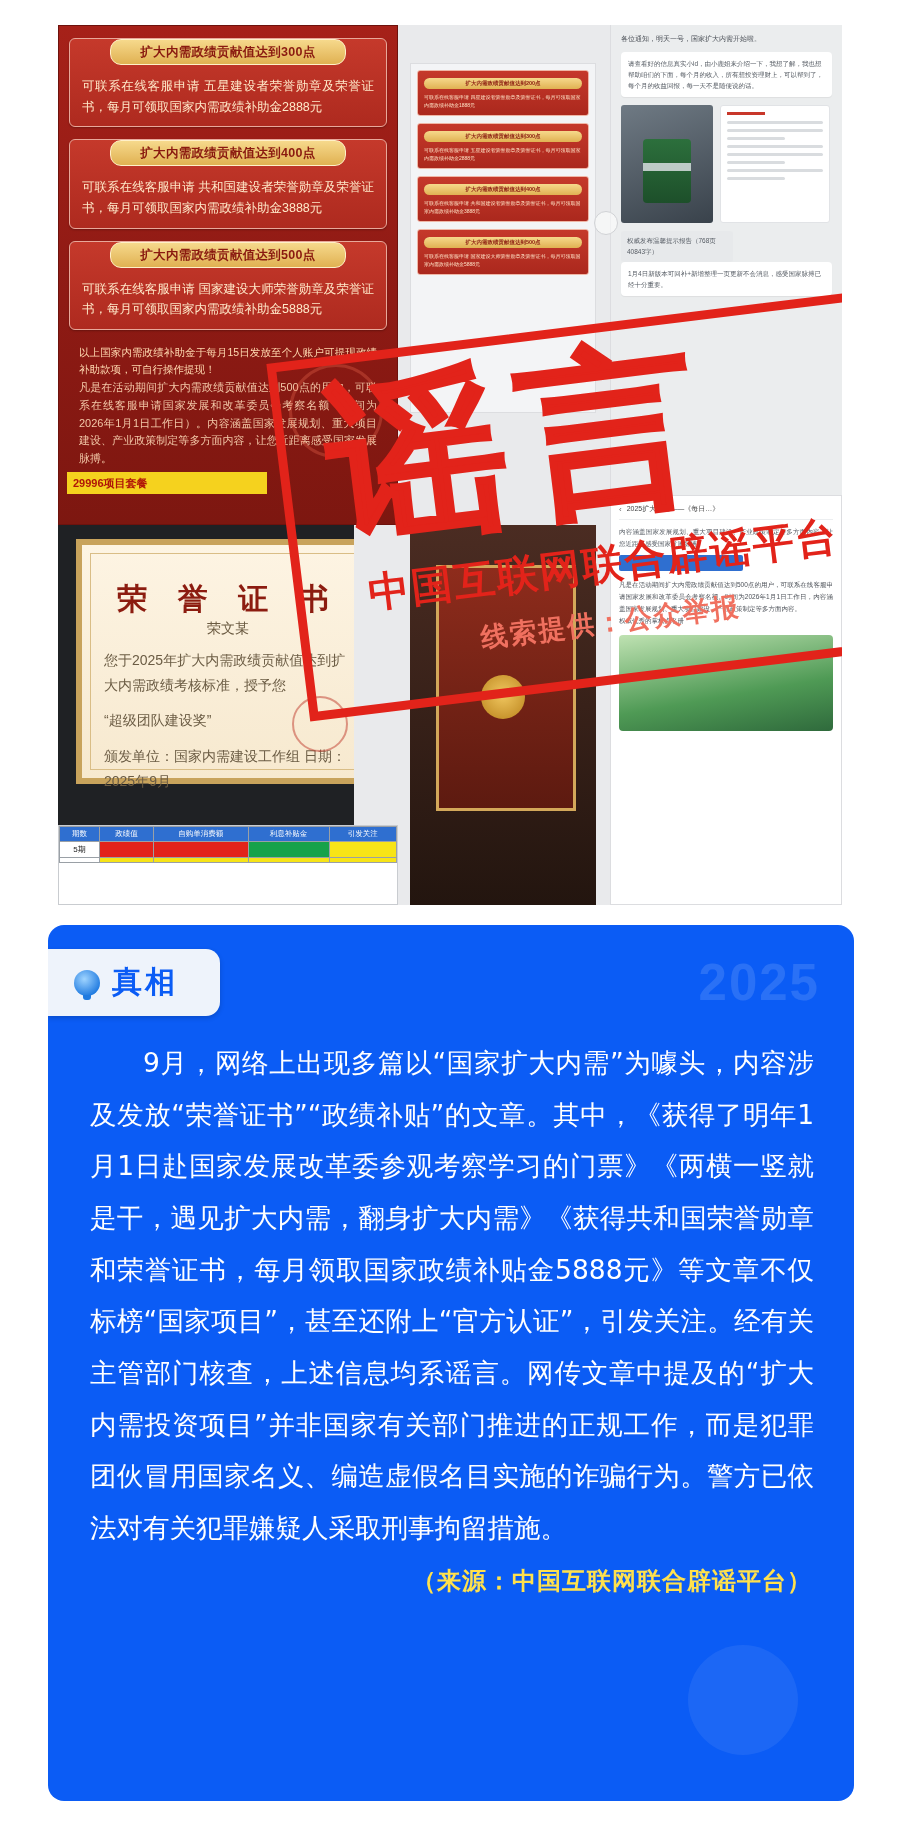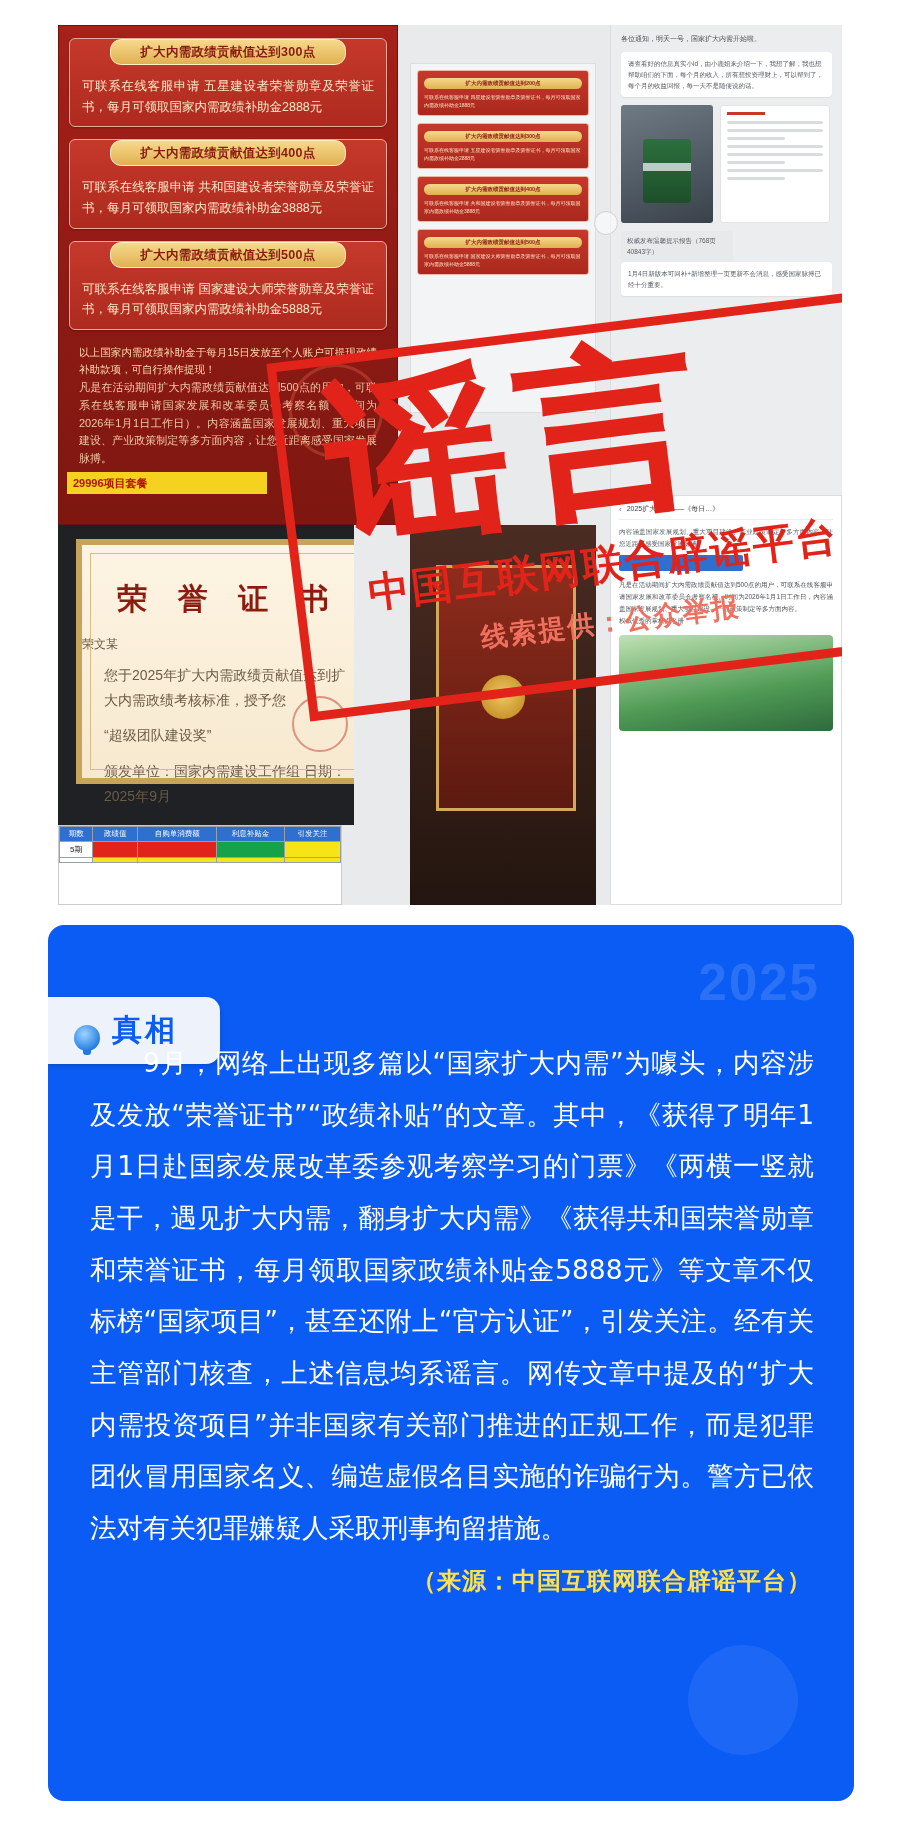--- a/index.html
+++ b/index.html
@@ -221,30 +221,30 @@
   }
   .cert-inner:after {
     content: ""; position: absolute; left: 8px; top: 8px; right: 8px; bottom: 8px;
     border: 1px solid #d9bd86;
   }
   .cert-title {
     text-align: center; margin-top: 34px; color: #8c1c10;
     font-size: 30px; font-weight: bold; letter-spacing: 10px;
     font-family: "DejaVu Serif", "Liberation Serif", serif;
   }
-  .cert-sub { margin-top: 16px; font-size: 12px; color: #6a5a41; }
+  .cert-sub { text-align:center; font-size: 14px; color: #6a5a41; }
   .cert-body { margin: 10px 22px 0 22px; font-size: 14px; color: #6b5c44; line-height: 1.8; }
   .cert-seal {
     position: absolute; right: 26px; bottom: 26px; width: 52px; height: 52px;
     border-radius: 50%; border: 2px solid #c0392b; opacity: .5;
   }
 
   
   .dtable {
-    position: absolute; left: 0px; top: 800px; width: 284px; height: 80px;
+    position: absolute; left: 0px; top: 800px; width: 340px; height: 80px;
     background: #ffffff; border: 1px solid #c9ccd0; box-sizing: border-box;
     font-size: 8px; color: #222;
   }
   .dtable table { width: 100%; border-collapse: collapse; }
   .dtable th, .dtable td { border: 1px solid #9aa0a6; padding: 2px 3px; text-align: center; font-weight: normal; }
   .dtable th { background: #2f6fd0; color: #fff; font-size: 7.5px; }
   .dtable td.redc { background: #e2231a; }
   .dtable td.yel { background: #f7e417; }
   .dtable td.grn { background: #17a24a; }
 
@@ -329,23 +329,22 @@
   }
   .truth-year {
     position: absolute; right: 34px; top: 28px;
     font-size: 51px; font-weight: bold; color: rgba(255,255,255,.13);
     letter-spacing: 2px;
   }
   .truth-tab {
     position: absolute; left: 0px; top: 24px;
     background: #eef3fb; border-radius: 0 14px 14px 0;
     padding: 13px 42px 13px 26px;
-    display: flex; align-items: flex-end; gap: 12px;
+    display: flex; align-items: center; gap: 12px;
     box-shadow: 0 2px 5px rgba(0,0,0,.18);
-    margin-top: 48px;
   }
   .truth-tab .bulb {
     width: 26px; height: 26px; border-radius: 50%;
     background: radial-gradient(circle at 40% 35%, #9fd4ff 0%, #1f7ae0 75%);
     position: relative;
   }
   .truth-tab .bulb:after {
     content: ""; position: absolute; left: 9px; bottom: -4px; width: 8px; height: 5px;
     background: #1f7ae0; border-radius: 0 0 3px 3px;
   }

